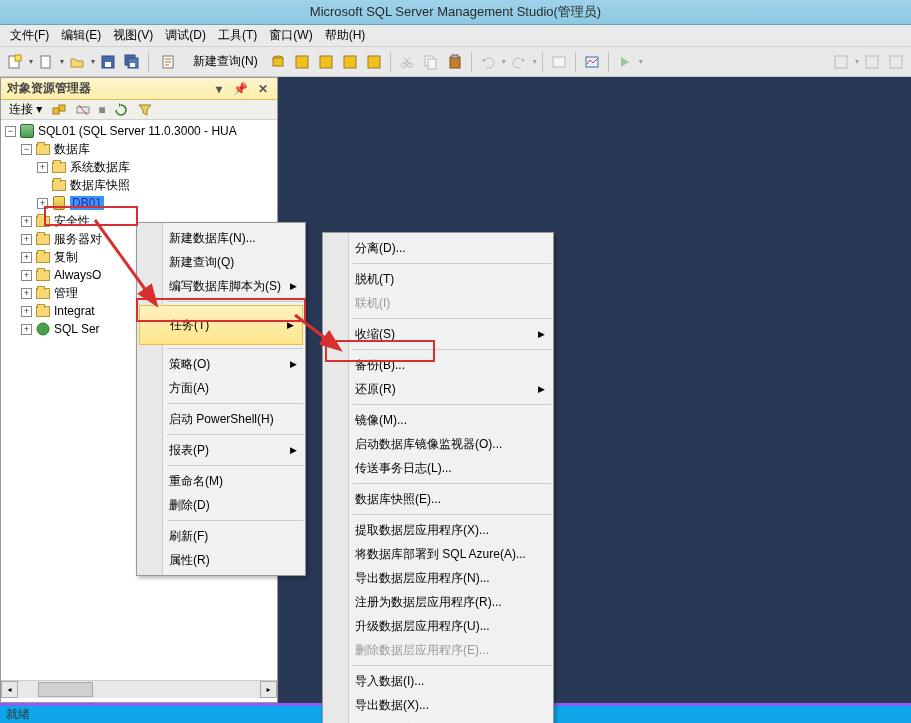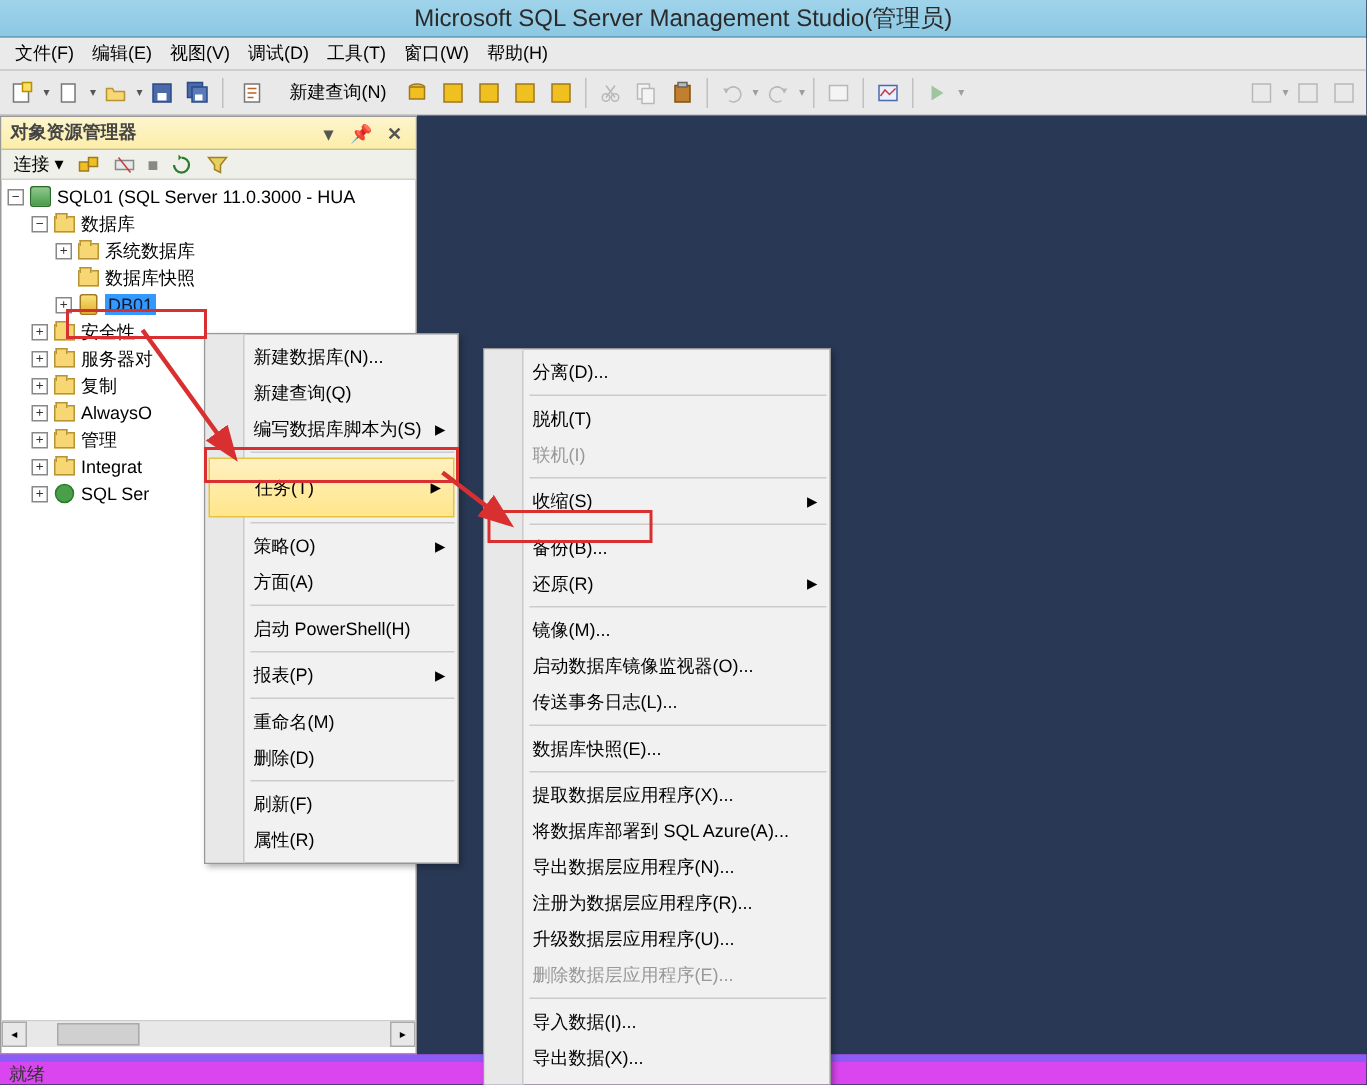--- a/index.html
+++ b/index.html
@@ -1,18 +1,18 @@
 <!DOCTYPE html>
 <html><head>
 <meta charset="utf-8">
 <style>
   *{margin:0;padding:0;box-sizing:border-box;font-family:'Microsoft YaHei','Segoe UI',Tahoma,sans-serif;font-size:12px;}
   body{width:911px;height:723px;background:#293955;overflow:hidden;position:relative;}
   .titlebar{height:25px;background:linear-gradient(#9fd3ea,#8cc8e3);border-bottom:1px solid #6aa3bd;display:flex;align-items:center;justify-content:center;color:#2a2a2a;}
-  .titlebar .title{font-size:16px;}
+  .titlebar .title{font-size:13px;}
   .menubar{height:22px;background:#eaeaea;border-bottom:1px solid #d0d0d0;display:flex;align-items:center;padding:0 4px;}
   .menubar .mitem{padding:0 6px;cursor:default;}
   .toolbar{height:30px;background:#e9e9e9;border-bottom:1px solid #c9c9c9;display:flex;align-items:center;padding:0 4px;gap:2px;}
   .tbtn{width:22px;height:22px;display:flex;align-items:center;justify-content:center;border:1px solid transparent;}
   .tbtn svg{display:block;}
   .tsep{width:1px;height:20px;background:#c0c0c0;margin:0 3px;}
   .newquery{display:flex;align-items:center;gap:16px;padding:0 6px;height:22px;border:1px solid transparent;}
   .workspace{display:flex;height:calc(100% - 25px - 22px - 30px - 20px);}
   .panel{width:278px;background:#fff;border:1px solid #999;}
   .panel-hdr{height:22px;background:linear-gradient(#fdf5cf,#fceea8);border-bottom:1px solid #d0c070;display:flex;align-items:center;padding:0 6px;gap:6px;font-weight:bold;color:#444;}
@@ -20,27 +20,27 @@
   .panel-hdr .pbtn{width:16px;height:16px;display:flex;align-items:center;justify-content:center;color:#555;}
   .panel-sub{height:20px;background:#f0f0ea;border-bottom:1px solid #d0d0d0;display:flex;align-items:center;padding:0 4px;gap:2px;}
   .tree{height:calc(100% - 22px - 24px - 18px);overflow:hidden;padding:2px 0;}
   .tree-row{height:18px;display:flex;align-items:center;white-space:nowrap;}
   .tog{width:11px;height:11px;border:1px solid #888;display:flex;align-items:center;justify-content:center;font-size:9px;line-height:1;color:#333;margin-right:3px;}
   .ic{width:16px;height:16px;margin-right:3px;display:flex;align-items:center;justify-content:center;}
   .folder{width:14px;height:11px;background:#f7d774;border:1px solid #b89334;position:relative;}
   .folder::before{content:"";position:absolute;top:-3px;left:0;width:6px;height:3px;background:#f7d774;border:1px solid #b89334;border-bottom:none;}
   .db{width:12px;height:14px;background:linear-gradient(#f9e07a,#e0b030);border:1px solid #a07820;border-radius:2px;}
   .srv{width:14px;height:14px;background:linear-gradient(#8fc98f,#4a9a4a);border:1px solid #2a6a2a;border-radius:2px;}
-  .sel{background:#3399ff;color:#0f172a;padding:0 2px;}
+  .sel{background:#3399ff;color:#4c1d95;padding:0 2px;}
   .hscroll{height:18px;background:#f0f0f0;border-top:1px solid #ccc;display:flex;align-items:center;}
   .hscroll .arrow{width:17px;height:17px;border:1px solid #aaa;background:#e8e8e8;display:flex;align-items:center;justify-content:center;font-size:8px;}
   .hscroll .track{flex:1;height:17px;background:#e8e8e8;position:relative;}
   .hscroll .thumb{position:absolute;left:20px;top:1px;width:55px;height:15px;background:#d0d0d0;border:1px solid #aaa;}
   .main{flex:1;background:#293955;}
-  .status{position:absolute;bottom:0;left:0;right:0;height:20px;background:#d946ef;border-top:5px solid #8b5cf6;display:flex;align-items:flex-start;padding:0 6px;color:#333;}
+  .status{position:absolute;bottom:0;left:0;right:0;height:20px;background:#0ea5e9;border-top:3px solid #8b5cf6;display:flex;align-items:flex-start;padding:0 6px;color:#333;}
   .ctx{position:absolute;background:#f1f1f1;border:1px solid #979797;box-shadow:2px 2px 4px rgba(0,0,0,.3);}
   .ctx .gutter{position:absolute;left:0;top:0;bottom:0;width:26px;background:#e8e8e8;border-right:1px solid #ccc;}
   .ctx-item{position:relative;height:24px;display:flex;align-items:center;padding-left:32px;padding-right:24px;white-space:nowrap;}
   .ctx-item .arrow{position:absolute;right:8px;font-size:9px;}
   .ctx-item.disabled{color:#999;}
   .ctx-sep{height:1px;background:#ccc;margin:3px 2px 3px 30px;}
   .ctx-item.hl{background:linear-gradient(#fff0c0,#ffe68a);border:1px solid #e5c340;height:40px;margin:0 2px;padding-left:30px;}
   .redbox{position:absolute;border:2px solid #d83030;pointer-events:none;}
   .redarrow{position:absolute;pointer-events:none;}
   .ctx1{left:136px;top:222px;width:170px;padding:3px 0;}

